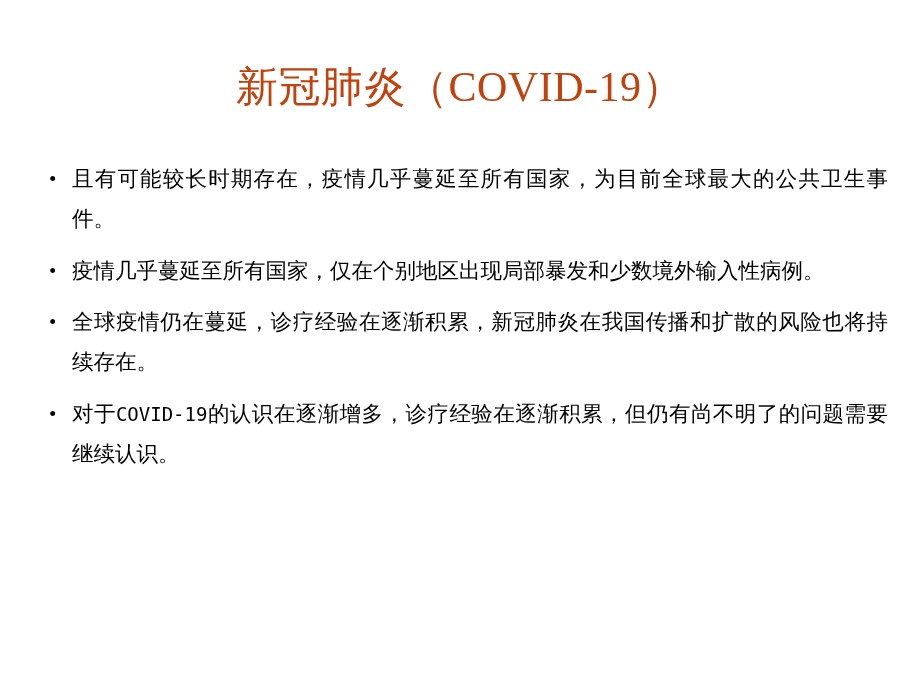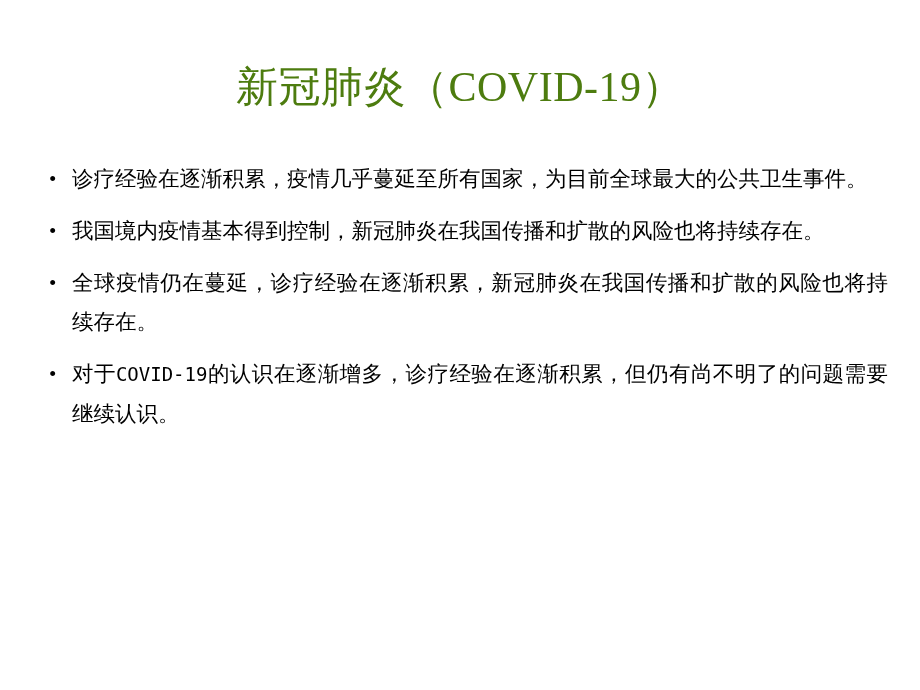--- a/index.html
+++ b/index.html
@@ -24,21 +24,21 @@
   .slide-title {
     position: absolute;
     top: 62px;
     left: 0;
     width: 920px;
     text-align: center;
     font-family: "Liberation Serif", serif;
     font-size: 42px;
     line-height: 1.2;
     letter-spacing: 0.5px;
-    color: #4d7c0f;
+    color: #c2410c;
     white-space: nowrap;
   }
   .body-list {
     position: absolute;
     top: 160px;
     left: 42px;
     width: 846px;
     margin: 0;
     padding: 0;
     list-style: none;
@@ -75,26 +75,26 @@
 <body>
 
 <div class="slide">
 
   <div class="slide-title">新冠肺炎（COVID-19）</div>
 
   <ul class="body-list">
 
     <li class="bullet-item">
       <span class="dot">•</span>
-      <span class="bullet-text">诊疗经验在逐渐积累，疫情几乎蔓延至所有国家，为目前全球最大的公共卫生事件。</span>
+      <span class="bullet-text">且有可能较长时期存在，疫情几乎蔓延至所有国家，为目前全球最大的公共卫生事件。</span>
     </li>
 
     <li class="bullet-item">
       <span class="dot">•</span>
-      <span class="bullet-text">我国境内疫情基本得到控制，新冠肺炎在我国传播和扩散的风险也将持续存在。</span>
+      <span class="bullet-text">疫情几乎蔓延至所有国家，仅在个别地区出现局部暴发和少数境外输入性病例。</span>
     </li>
 
     <li class="bullet-item">
       <span class="dot">•</span>
       <span class="bullet-text">全球疫情仍在蔓延，诊疗经验在逐渐积累，新冠肺炎在我国传播和扩散的风险也将持续存在。</span>
     </li>
 
     <li class="bullet-item">
       <span class="dot">•</span>
       <span class="bullet-text"><span>对于</span><span class="mono">COVID-19</span><span>的认识在逐渐增多，诊疗经验在逐渐积累，但仍有尚不明了的问题需要继续认识。</span></span>

